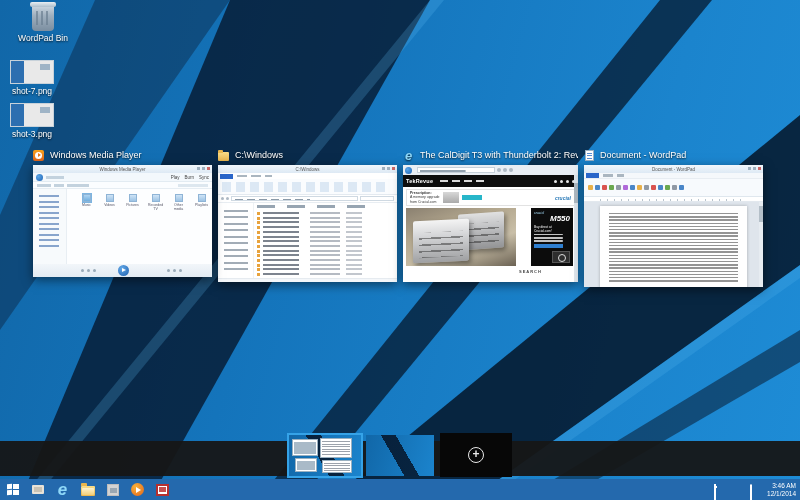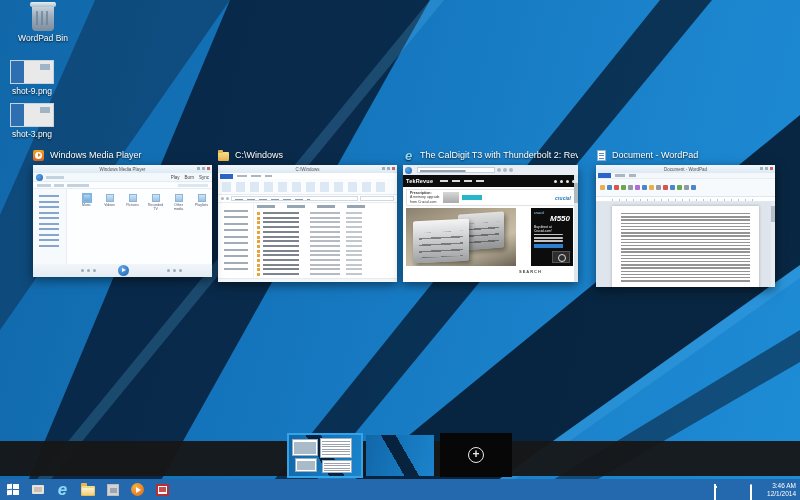--- a/index.html
+++ b/index.html
@@ -197,21 +197,21 @@
     <polygon points="800,265 800,278 486,500 470,500" fill="#5fc0f5" opacity="0.2"></polygon>
     <polygon points="800,330 800,362 562,500 520,500" fill="#0a2440" opacity="0.6"></polygon>
   </svg>
 
   <div class="dicon" style="left:11px; top:5px;">
     <div class="bin"></div>
     <div>WordPad Bin</div>
   </div>
   <div class="dicon" style="left:0px; top:60px;">
     <div class="shot"></div>
-    <div>shot-9.png</div>
+    <div>shot-7.png</div>
   </div>
   <div class="dicon" style="left:0px; top:103px;">
     <div class="shot"></div>
     <div>shot-3.png</div>
   </div>
 
   <div class="tvw" style="left:218px; width:179px;">
     <div class="tv-label">
       <span class="li li-folder"></span>
       <span>C:\Windows</span>
@@ -382,21 +382,21 @@
             <div class="tr-search">SEARCH</div>
           </div>
         </div>
         <div class="ie-scroll">
             <i></i>
           </div>
       </div>
     </div>
   </div>
 
-  <div class="tvw" style="left:596px; width:179px;">
+  <div class="tvw" style="left:584px; width:179px;">
     <div class="tv-label">
       <span class="li li-wp"></span>
       <span>Document - WordPad</span>
     </div>
     <div class="tv-win" style="width:179px; height:122px;">
       <div class="w-title">
         <span>Document - WordPad</span>
         <span class="w-btns">
             <i></i>
             <i></i>

